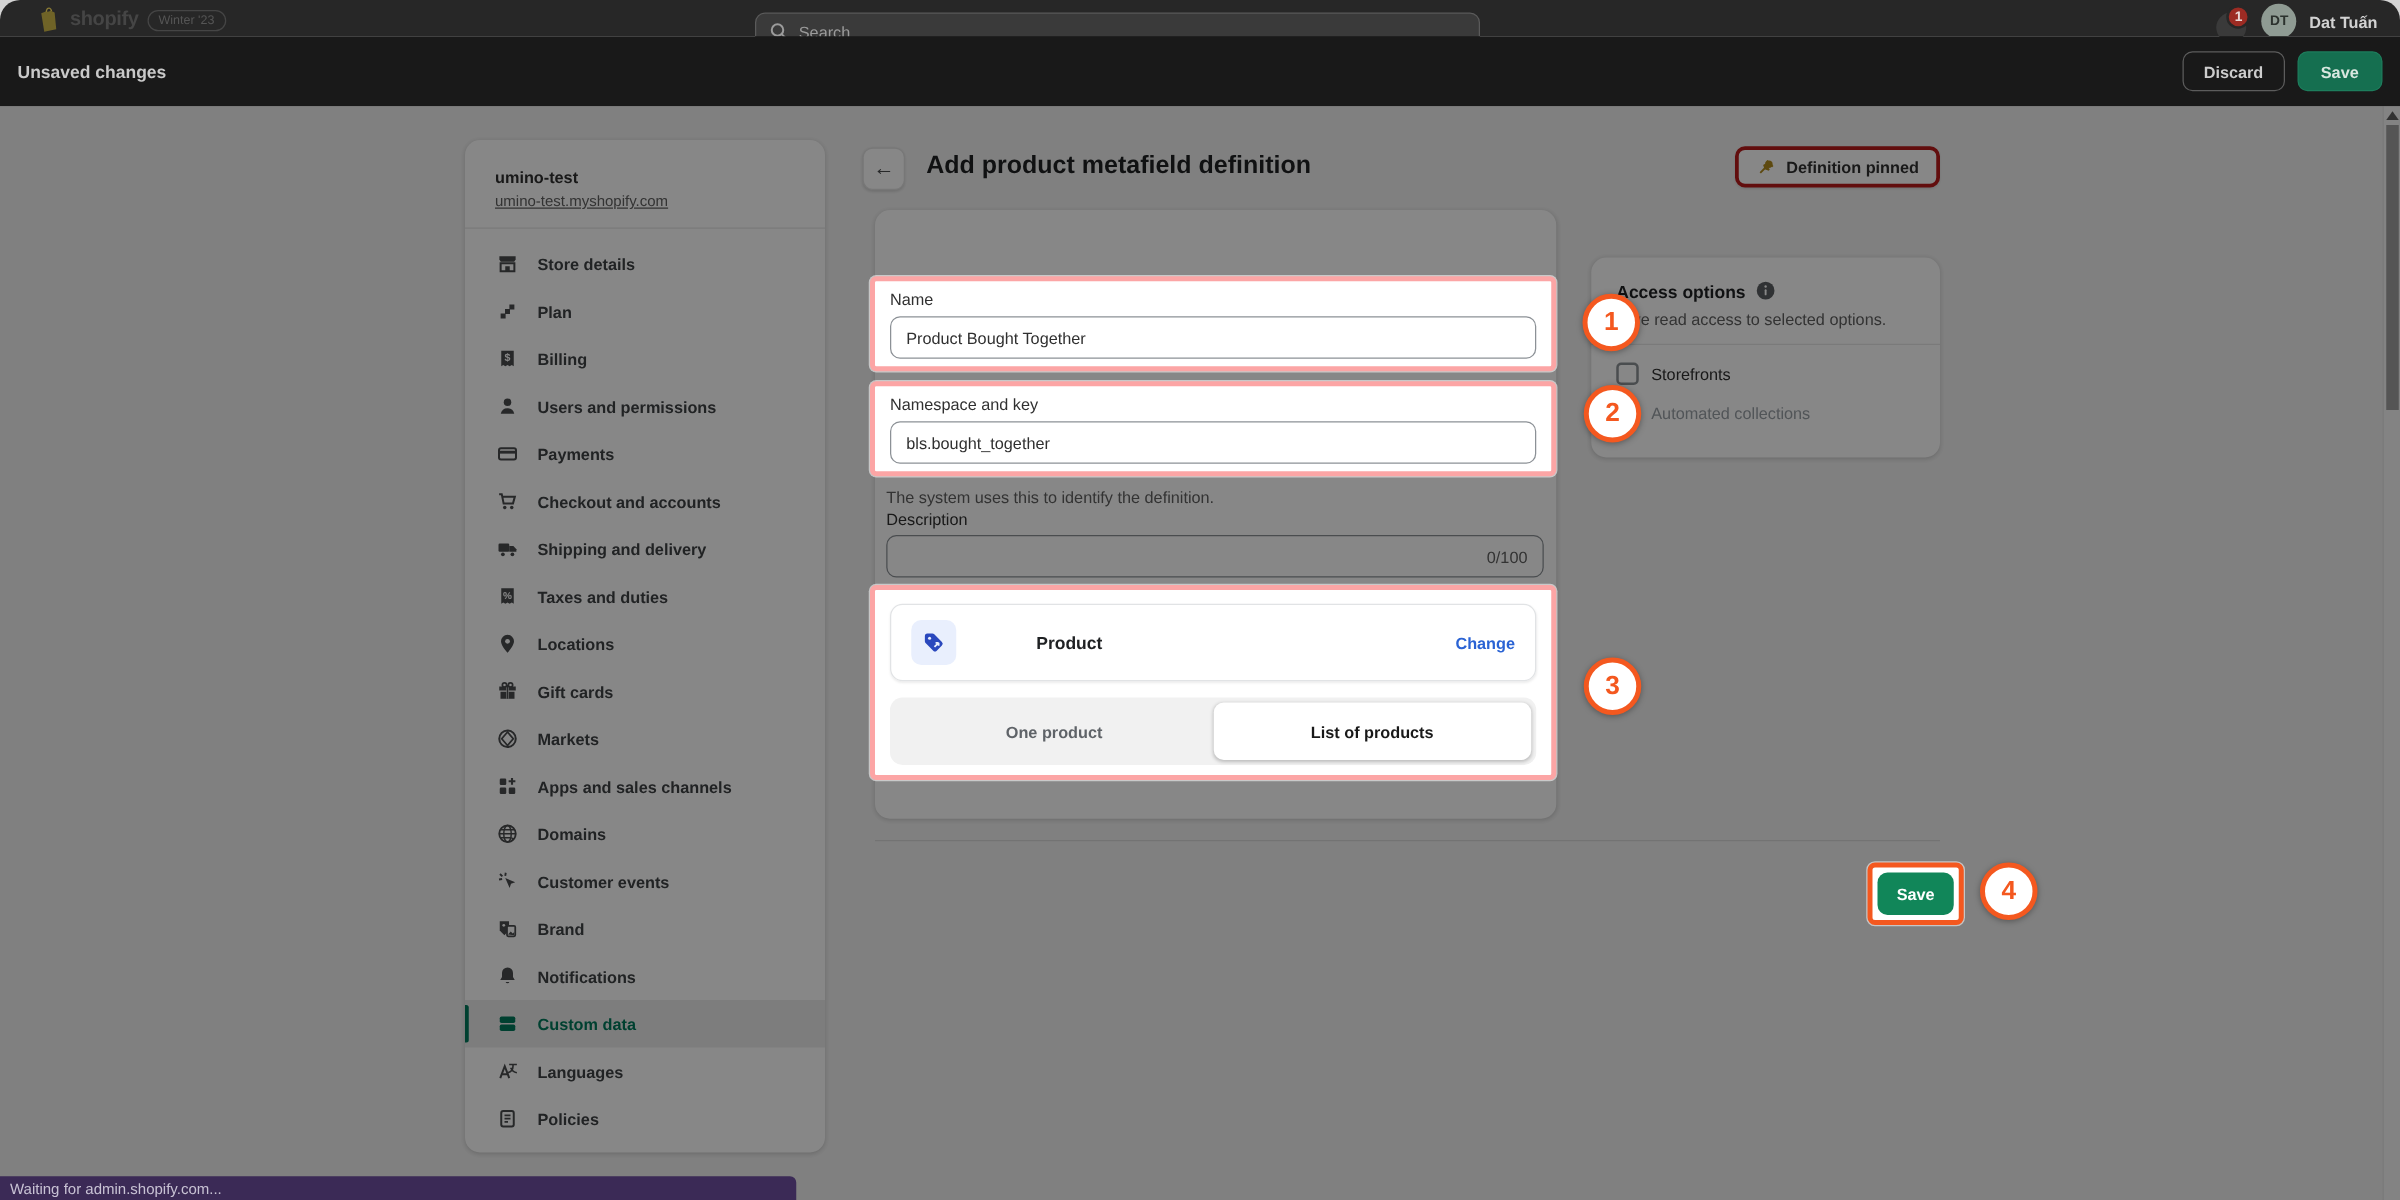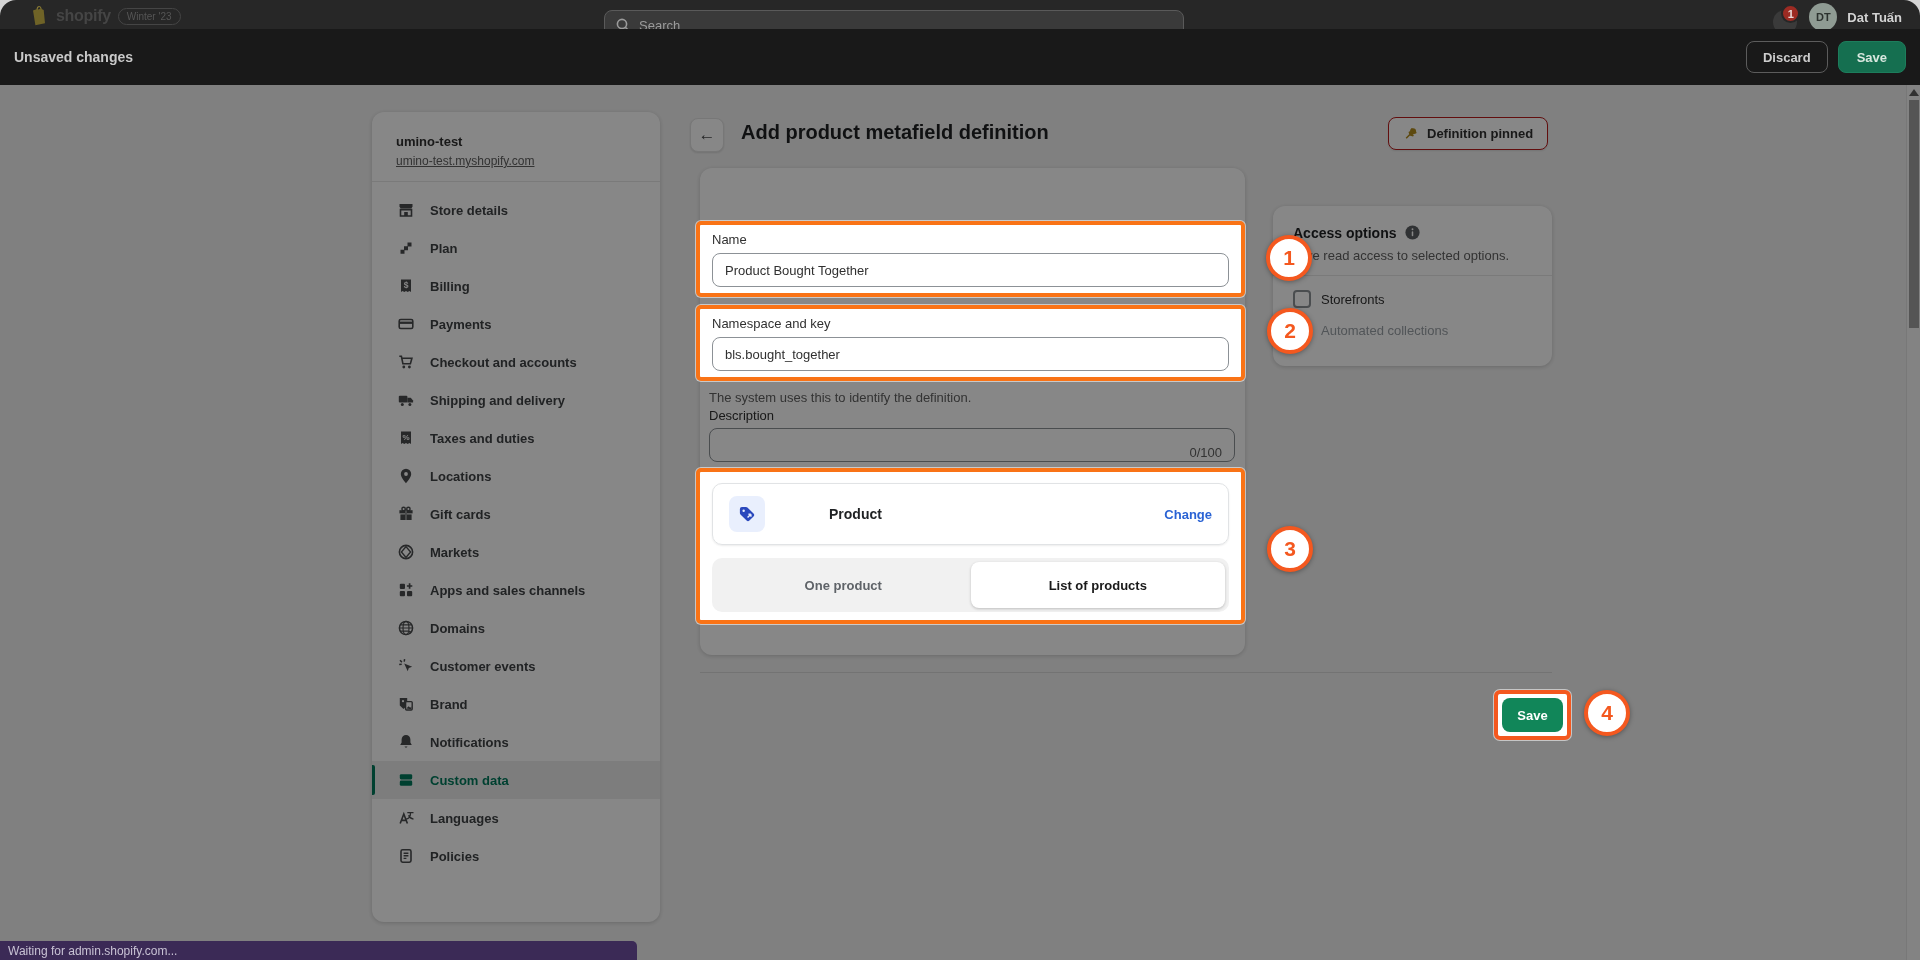--- a/index.html
+++ b/index.html
@@ -54,38 +54,38 @@
   .nav-item.active .nicon { color:#007a5c; }
   .nav-item.active::before { content:""; position:absolute; left:0; top:4px; width:3px; height:30px;
                              background:#007a5c; border-radius:0 2px 2px 0; }
 
   
   .back-btn { position:absolute; left:690px; top:118px; width:34px; height:34px; background:#fff; border:1px solid #e1e1e1;
               border-radius:8px; box-shadow:0 1px 2px rgba(0,0,0,.12); display:flex; align-items:center; justify-content:center;
               font-size:17px; color:#4a4c4e; cursor:pointer; }
   .page-title { position:absolute; left:741px; top:121px; font-size:20px; font-weight:bold; color:#1f2123; }
   .pinned-btn { position:absolute; left:1388px; top:117px; height:33px; padding:0 14px; background:#fff;
-                border:1px solid #b91c1c; border-radius:8px; box-shadow:0 1px 2px rgba(0,0,0,.1);
+                border:3px solid #b91c1c; border-radius:8px; box-shadow:0 1px 2px rgba(0,0,0,.1);
                 display:flex; align-items:center; gap:8px; font-size:13px; font-weight:600; color:#303030; cursor:pointer; }
 
   
   .form-card { position:absolute; left:700px; top:168px; width:545px; height:487px; background:#fff;
                border-radius:12px; box-shadow:0 1px 4px rgba(0,0,0,.18); }
-  .cutout { position:absolute; background:#fff; border:4px solid #f97316; border-radius:5px; z-index:50;
+  .cutout { position:absolute; background:#fff; border:4px solid #fca5a5; border-radius:5px; z-index:50;
             box-shadow:0 0 0 1px rgba(255,255,255,.55); }
   .cutout1 { left:-4px; top:53px;  width:549px; height:76px; padding:7px 12px; }
   .cutout2 { left:-4px; top:137px; width:549px; height:76px; padding:7px 12px; }
   .cutout3 { left:-4px; top:300px; width:549px; height:156px; padding:11px 12px; }
   .fld-label { font-size:13px; color:#303030; margin-bottom:6px; }
   .text-input { width:100%; height:34px; border:1px solid #8c9196; border-radius:8px; padding:0 12px;
                 font-size:13px; color:#303030; font-family:inherit; background:#fff; }
   .help-text { position:absolute; left:9px; top:222px; font-size:13px; color:#616161; }
   .desc-label { position:absolute; left:9px; top:240px; font-size:13px; color:#303030; }
   .desc-input { position:absolute; left:9px; top:260px; width:526px; height:34px; border:1px solid #8c9196;
-                border-radius:8px; background:#fff; display:flex; align-items:flex-start; justify-content:flex-end;
+                border-radius:8px; background:#fff; display:flex; align-items:center; justify-content:flex-end;
                 padding:16px 12px; font-size:13px; color:#616161; }
   .ref-row { height:62px; border:1px solid #e1e3e5; border-radius:10px; box-shadow:0 1px 2px rgba(0,0,0,.08);
              display:flex; align-items:center; padding:0 16px; gap:16px; cursor:pointer; }
   .ref-icon { width:36px; height:36px; background:#e9effd; border-radius:8px; display:flex; align-items:center;
               justify-content:center; color:#2a48bd; }
   .ref-name { font-size:14px; font-weight:bold; color:#1f2123; flex:1;margin-left:48px; }
   .change-link { font-size:13px; font-weight:600; color:#2a63d4; cursor:pointer; }
   .segmented { margin-top:13px; height:54px; background:#f1f1f1; border-radius:10px; display:flex; padding:4px; }
   .seg-opt { flex:1; display:flex; align-items:center; justify-content:center; font-size:13px; color:#5f6368;
              font-weight:600; border-radius:8px; cursor:pointer; }
@@ -198,20 +198,29 @@
           <span>Plan</span>
         </div>
         <div class="nav-item">
           <span class="nicon">
             <svg width="18" height="18" viewBox="0 0 18 18" fill="currentColor">
               <path d="M4 2.5h10V15l-1.6-1-1.7 1-1.7-1-1.7 1-1.7-1L4 15z"></path>
               <text x="9" y="11" font-size="8.5" font-weight="bold" fill="#fff" text-anchor="middle">$</text>
             </svg>
           </span>
           <span>Billing</span>
+        </div>
+        <div class="nav-item">
+          <span class="nicon">
+            <svg width="18" height="18" viewBox="0 0 18 18" fill="currentColor">
+              <circle cx="9" cy="5.8" r="3"></circle>
+              <path d="M3.6 15a5.5 5.5 0 0 1 10.8 0z"></path>
+            </svg>
+          </span>
+          <span>Users and permissions</span>
         </div>
         <div class="nav-item">
           <span class="nicon">
             <svg width="18" height="18" viewBox="0 0 18 18" fill="currentColor">
               <rect x="2.2" y="4.5" width="13.6" height="9" rx="1.6" fill="none" stroke="currentColor" stroke-width="1.6"></rect>
               <rect x="2.2" y="6.6" width="13.6" height="2.3"></rect>
             </svg>
           </span>
           <span>Payments</span>
         </div>

